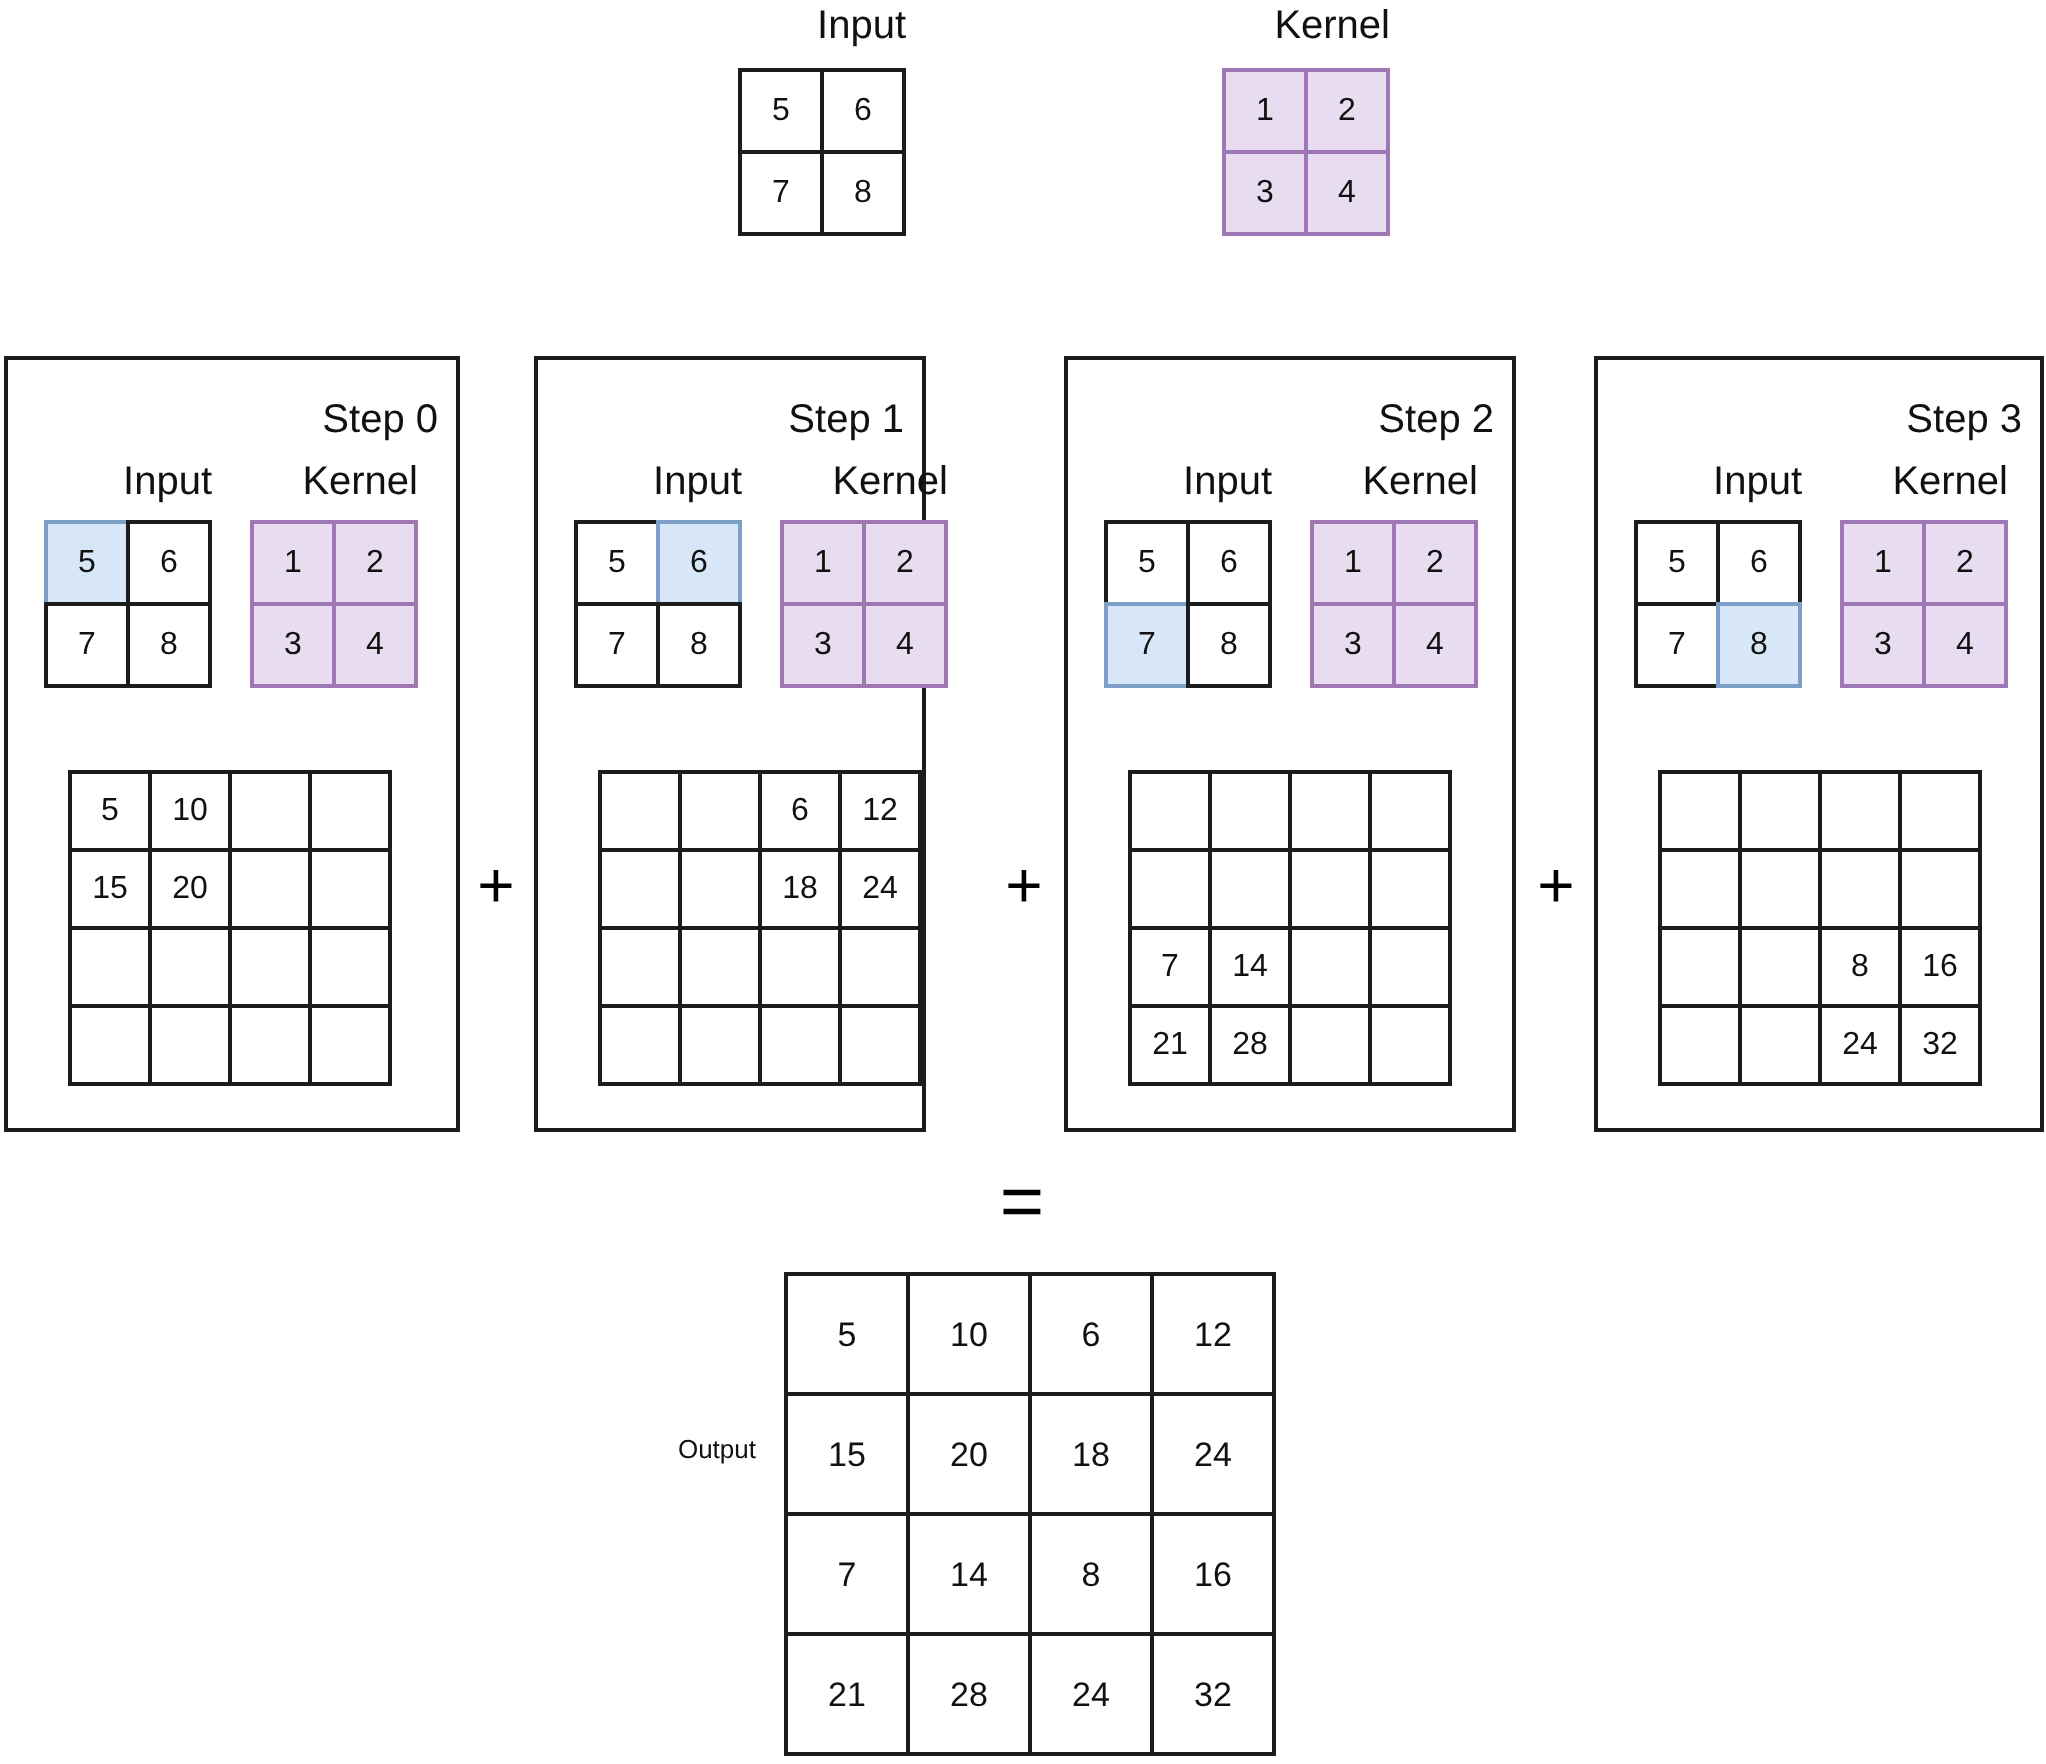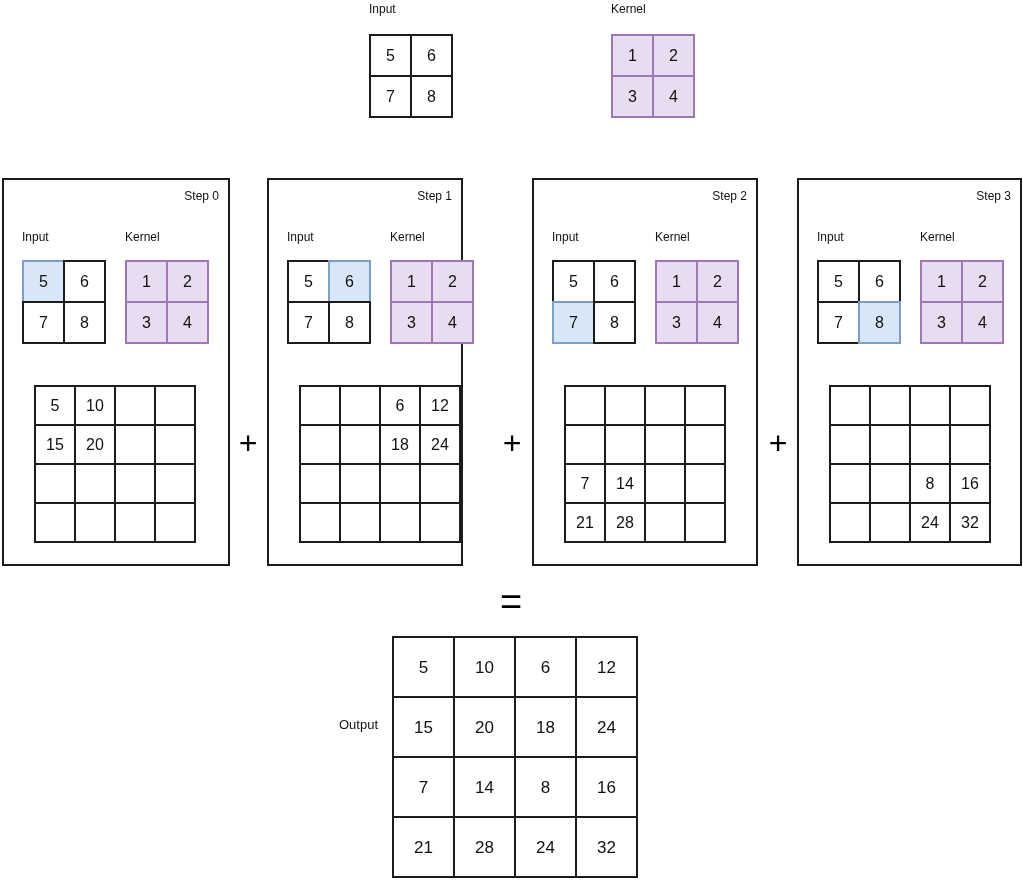--- a/index.html
+++ b/index.html
@@ -34,35 +34,35 @@
     background:var(--kernel-fill,#e7dcf0);
     border-color:var(--kernel-border,#9e77b4);
   }
   .cell.hl {
     background:var(--hl-fill,#d7e7f8);
     border-color:var(--hl-border,#7d9ec7);
   }
 
   .mat-label {
     position:absolute;
-    text-align:left;
-    font-size:12px;
+    text-align:right;
+    font-size:20px;
   }
 
   .panel {
     position:absolute;
     top:178px; height:388px;
     box-sizing:border-box;
     border:2px solid #1c1c1c;
     background:#fff;
   }
   .panel-title {
     position:absolute;
-    top:9px; right:9px;
-    font-size:12px;
+    top:19px; right:9px;
+    font-size:20px;
   }
   .panel .lbl-input  { top:50px; left:18px;  width:84px; }
   .panel .lbl-kernel { top:50px; left:121px; width:84px; }
   .panel .m-input  { left:18px;  top:80px; }
   .panel .m-kernel { left:121px; top:80px; }
   .panel .m-result { left:30px;  top:205px; }
 
   .op-plus {
     position:absolute;
     transform:translate(-50%,-50%);

